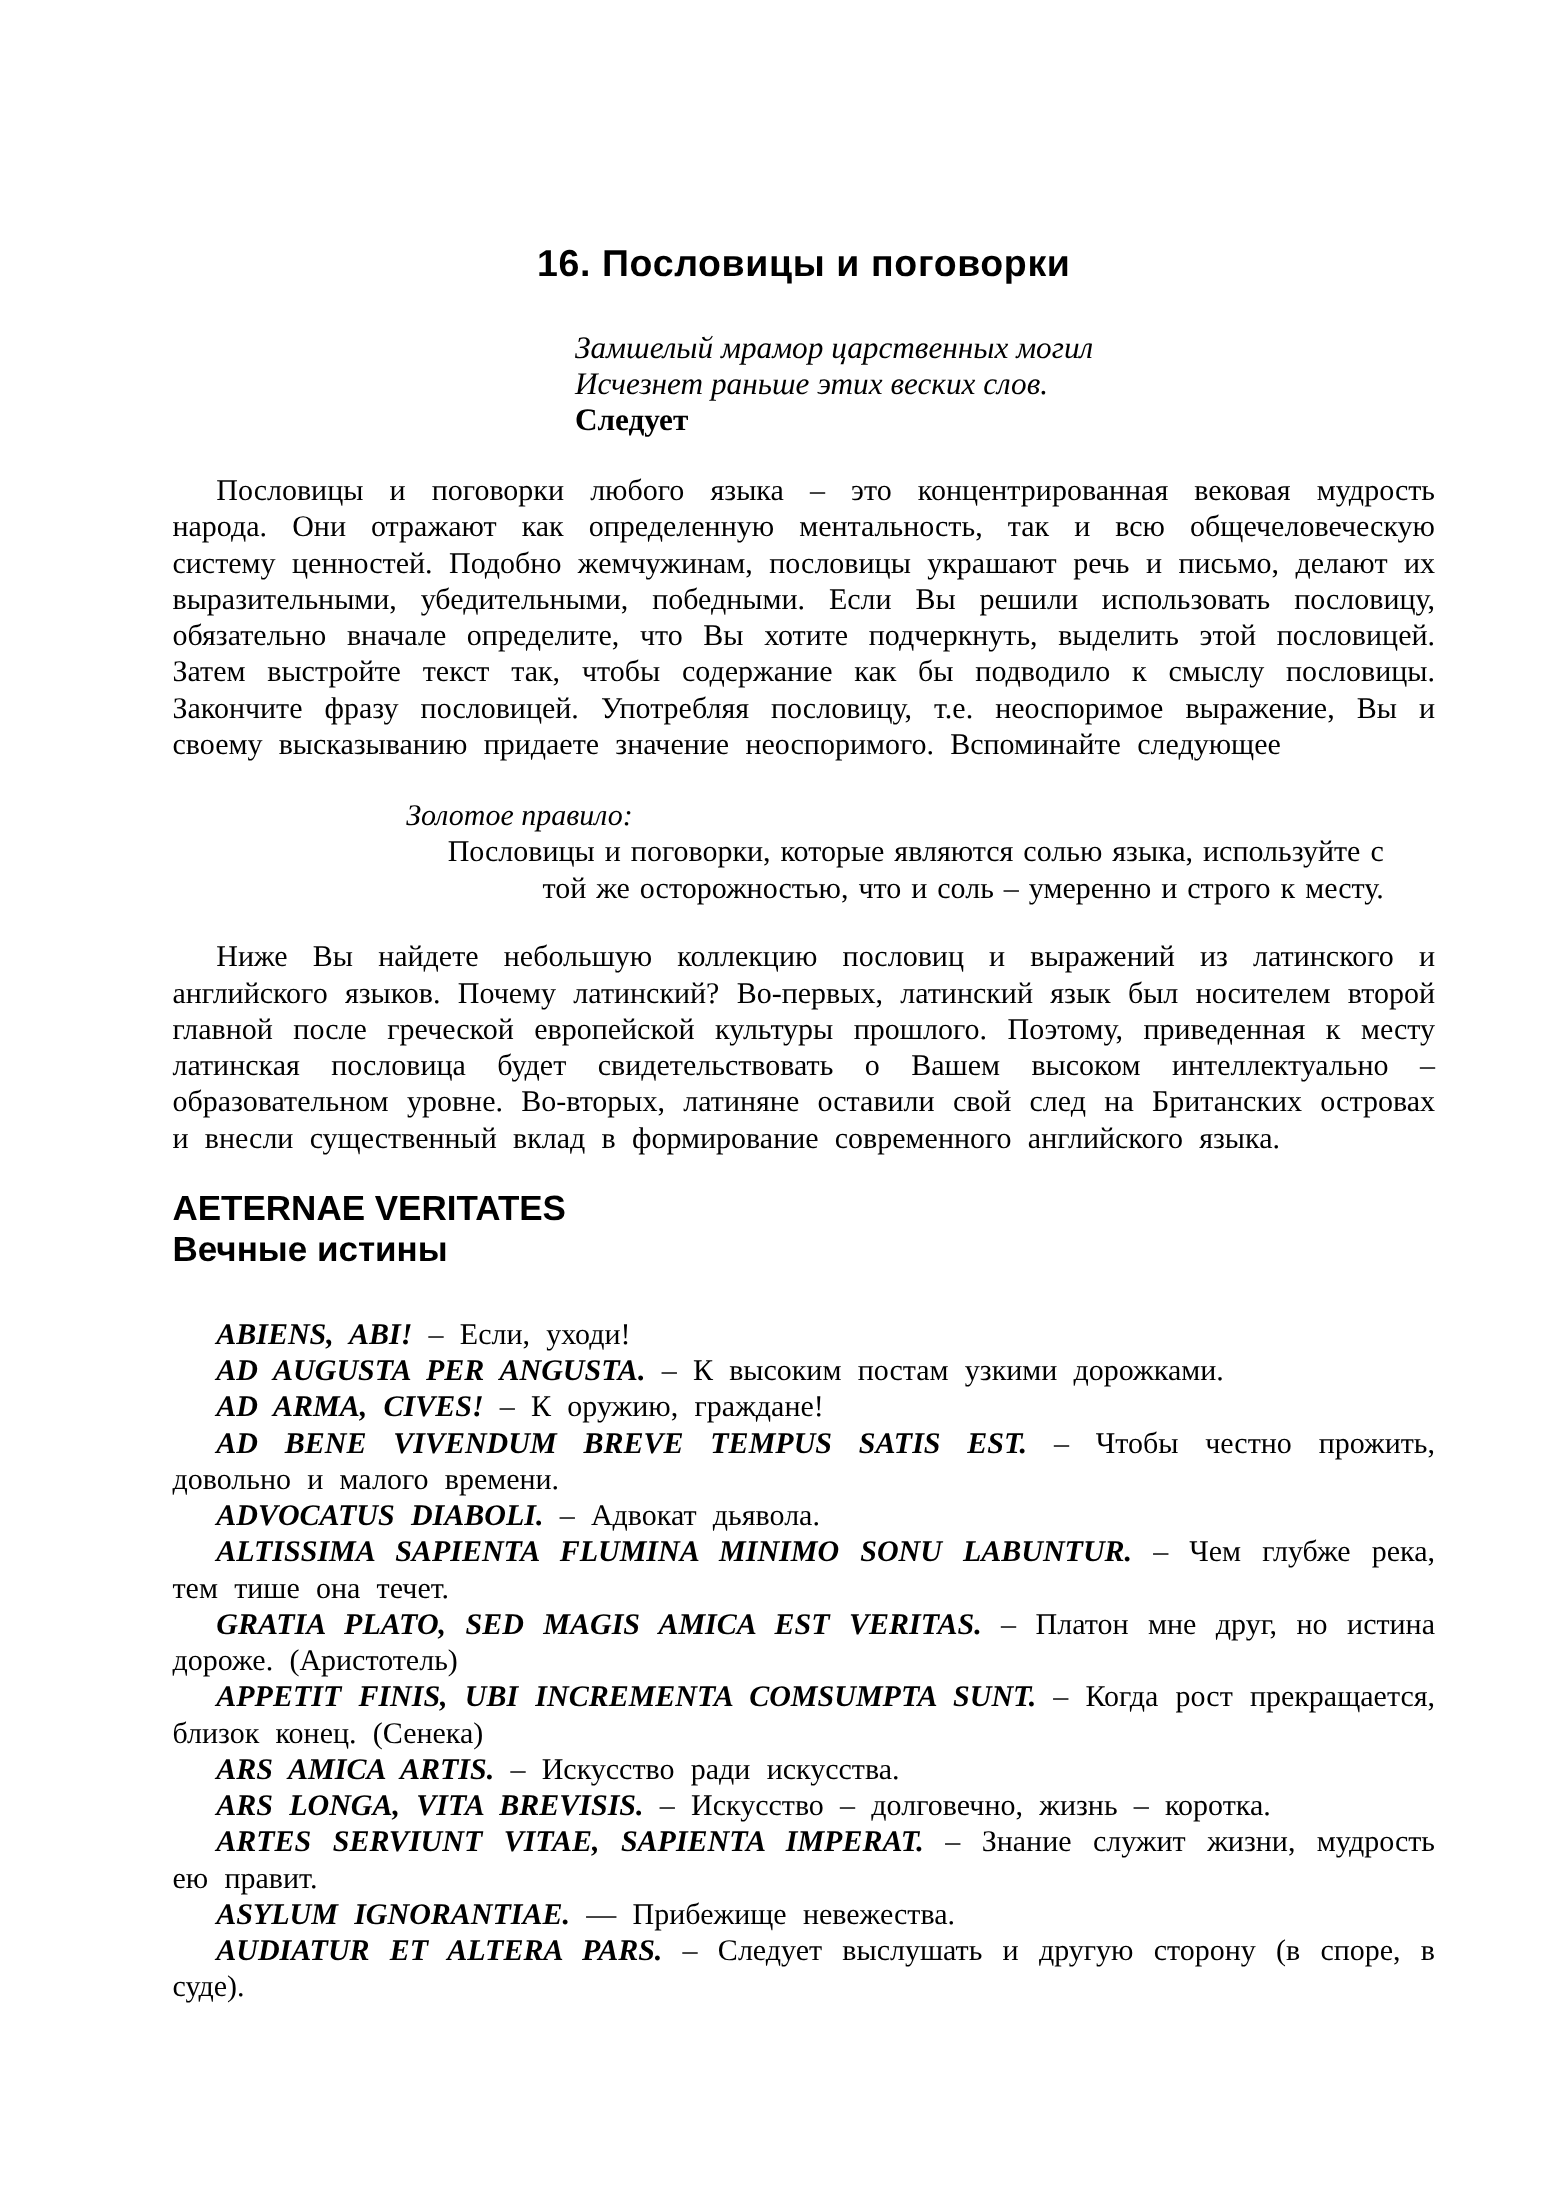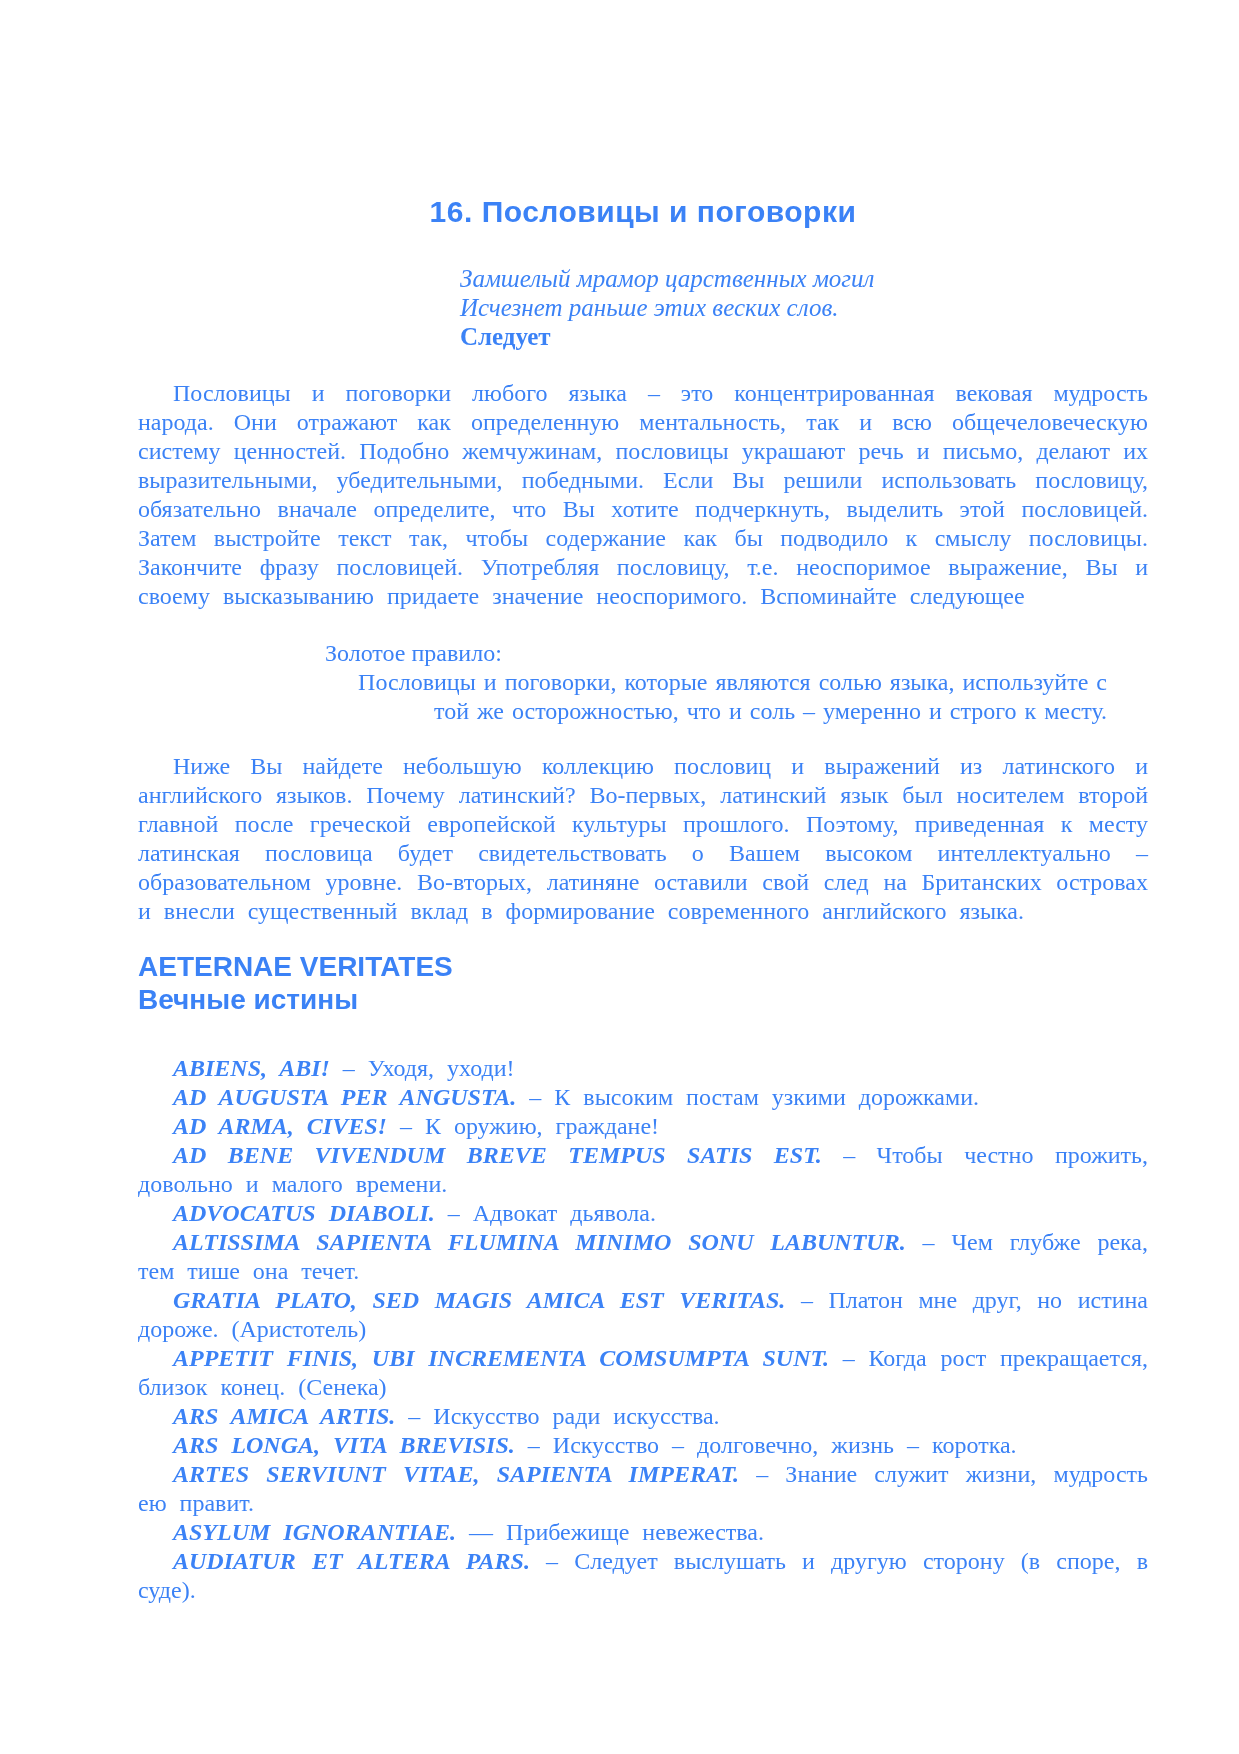--- a/index.html
+++ b/index.html
@@ -6,21 +6,21 @@
     margin: 0;
     padding: 0;
     background: #ffffff;
   }
   .page {
     position: relative;
     width: 1239px;
     height: 1754px;
     box-sizing: border-box;
     background: #ffffff;
-    color: #3b82f6;
+    color: #000000;
     padding: 196px 91px 0 138px;
     overflow: hidden;
     font-family: "Liberation Serif", serif;
     font-size: 24px;
     line-height: 29px;
   }
   .title {
     margin: 0;
     font-family: "Liberation Sans", sans-serif;
     font-weight: bold;
@@ -46,20 +46,21 @@
     word-spacing: 7px;
   }
   .body-par.second {
     margin-top: 26px;
   }
   .golden {
     margin: 28px 0 0 129px;
     width: 840px;
   }
   .golden-heading {
+    font-style: italic;
     margin-left: 58px;
   }
   .golden-text {
     margin: 0;
     text-indent: 58px;
     word-spacing: 2px;
     text-align: right;
   }
   .section-heading {
     margin-top: 24px;
@@ -106,21 +107,21 @@
   <p class="body-par second">Ниже Вы найдете небольшую коллекцию пословиц и выражений из латинского и английского языков. Почему латинский? Во-первых, латинский язык был носителем второй главной после греческой европейской культуры прошлого. Поэтому, приведенная к месту латинская пословица будет свидетельствовать о Вашем высоком интеллектуально – образовательном уровне. Во-вторых, латиняне оставили свой след на Британских островах и внесли существенный вклад в формирование современного английского языка.</p>
 
   <div class="section-heading">
     <div>AETERNAE VERITATES</div>
     <div>Вечные истины</div>
   </div>
 
   <div class="proverb-list">
     <p class="proverb"><b class="latin">ABIENS, ABI!</b>
       <span class="sep">–</span>
-      <span>Уходя, уходи!</span></p>
+      <span>Если, уходи!</span></p>
     <p class="proverb"><b class="latin">AD AUGUSTA PER ANGUSTA.</b>
       <span class="sep">–</span>
       <span>К высоким постам узкими дорожками.</span></p>
     <p class="proverb"><b class="latin">AD ARMA, CIVES!</b>
       <span class="sep">–</span>
       <span>К оружию, граждане!</span></p>
     <p class="proverb"><b class="latin">AD BENE VIVENDUM BREVE TEMPUS SATIS EST.</b>
       <span class="sep">–</span>
       <span>Чтобы честно прожить, довольно и малого времени.</span></p>
     <p class="proverb"><b class="latin">ADVOCATUS DIABOLI.</b>

